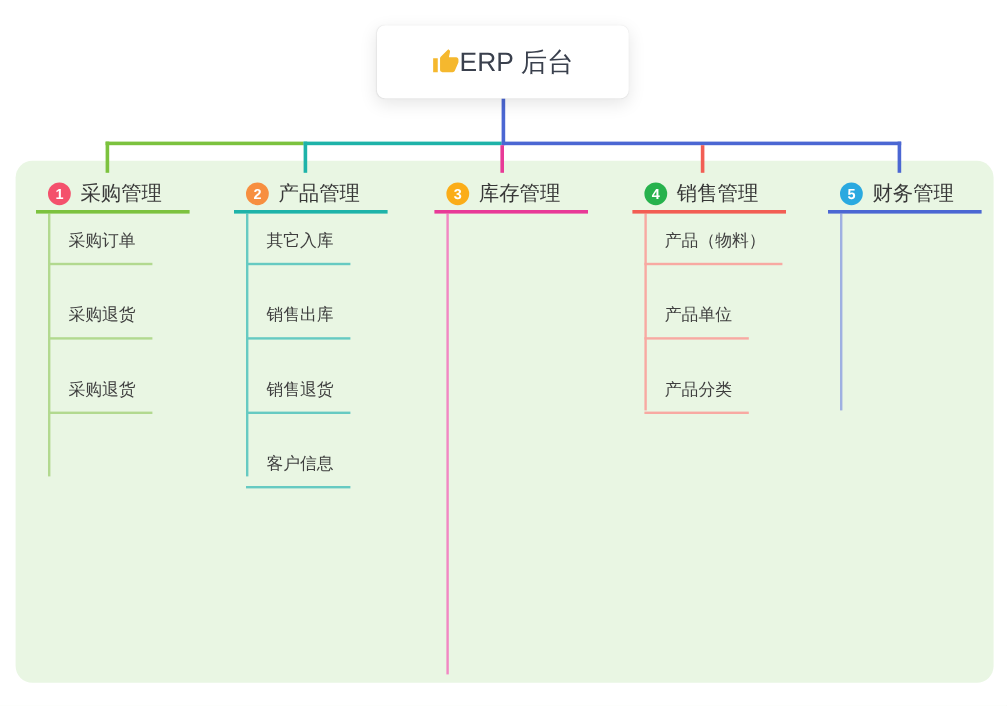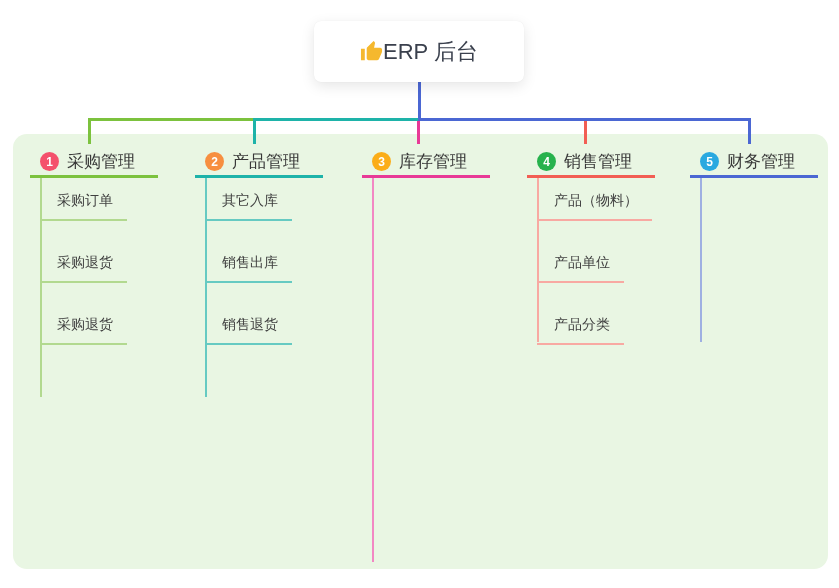--- a/index.html
+++ b/index.html
@@ -115,20 +115,23 @@
   <div class="children b1c l1c">
     <div class="crow">
         <span class="cnode">其它入库</span>
       </div>
     <div class="crow">
         <span class="cnode">销售出库</span>
       </div>
     <div class="crow">
         <span class="cnode">销售退货</span>
       </div>
+    <div class="crow">
+        <span class="cnode">客户信息</span>
+      </div>
   </div>
 
   <div class="btitle b2t l2t">
     <span class="badge">3</span>
     <span class="blabel">库存管理</span>
   </div>
   <div class="spine b2s l2s h7"></div>
 
   <div class="btitle b3t l3t">
     <span class="badge">4</span>

